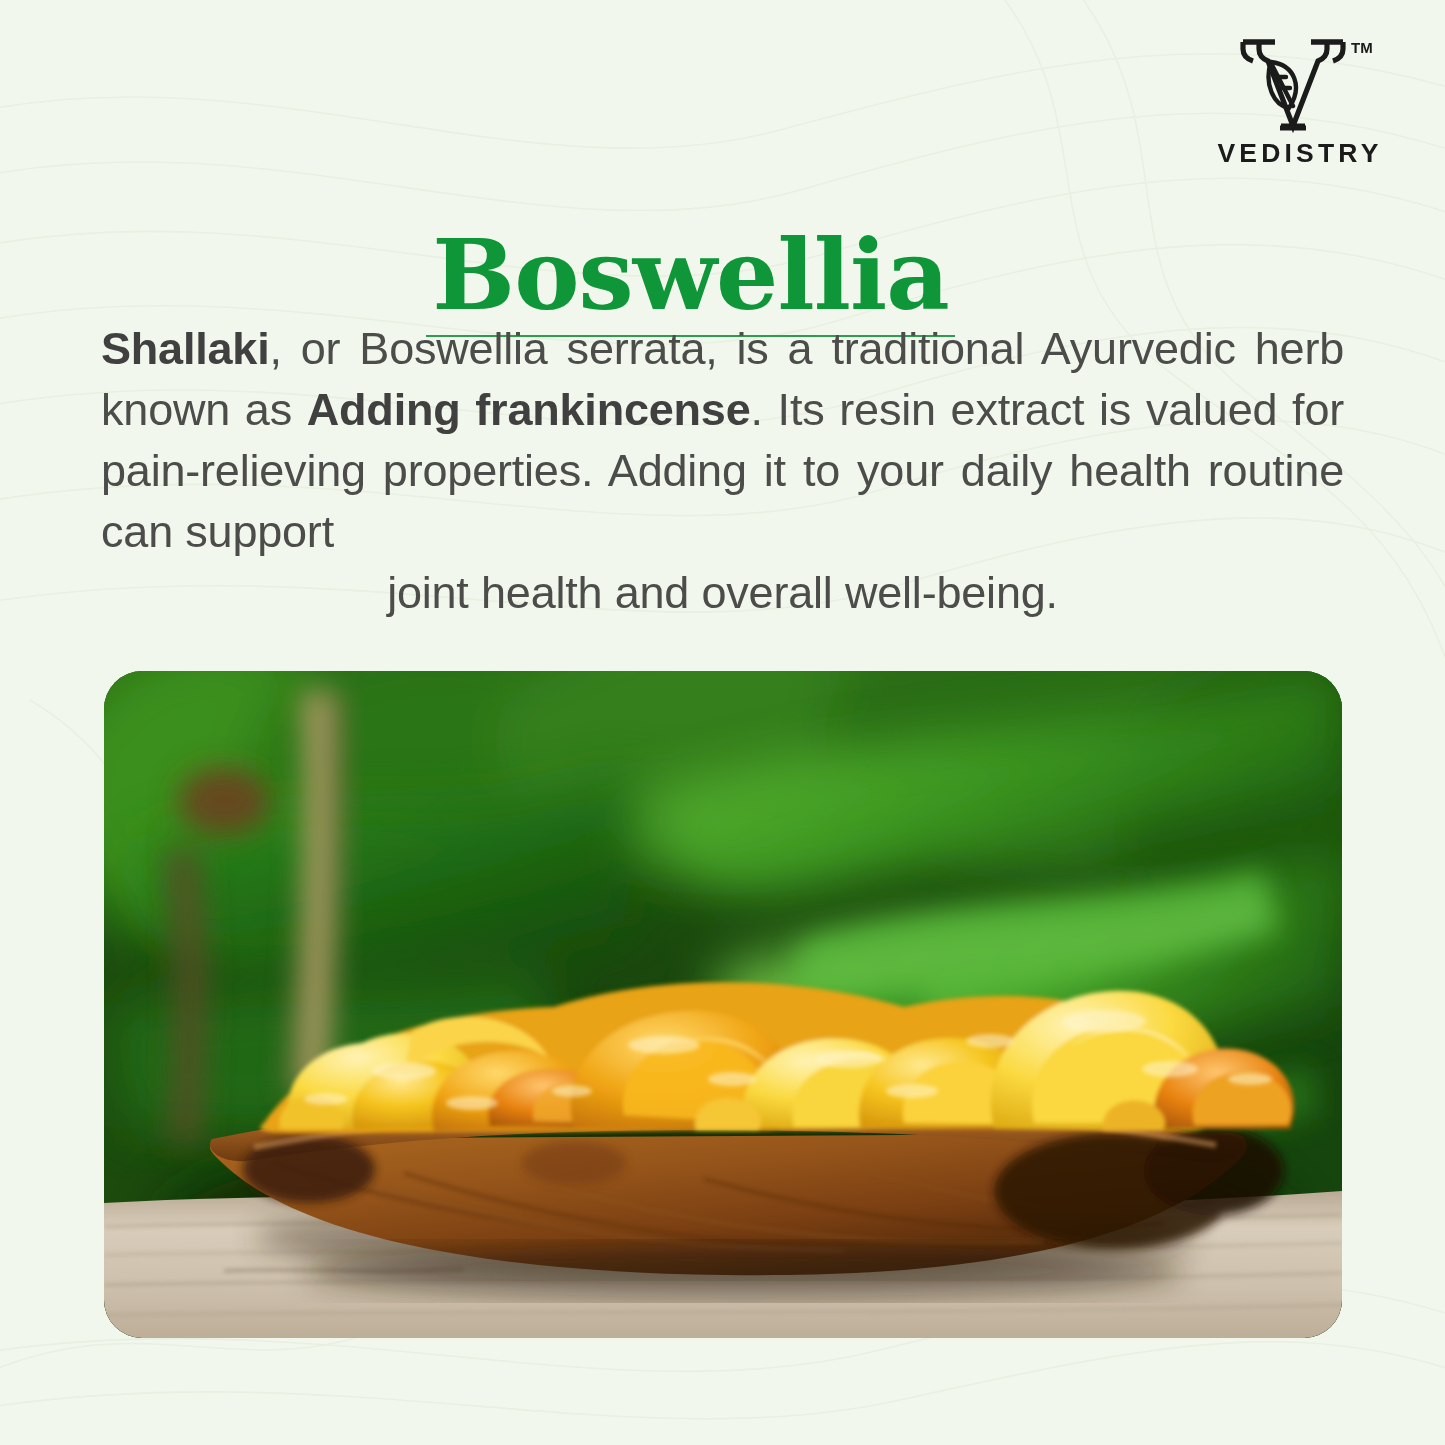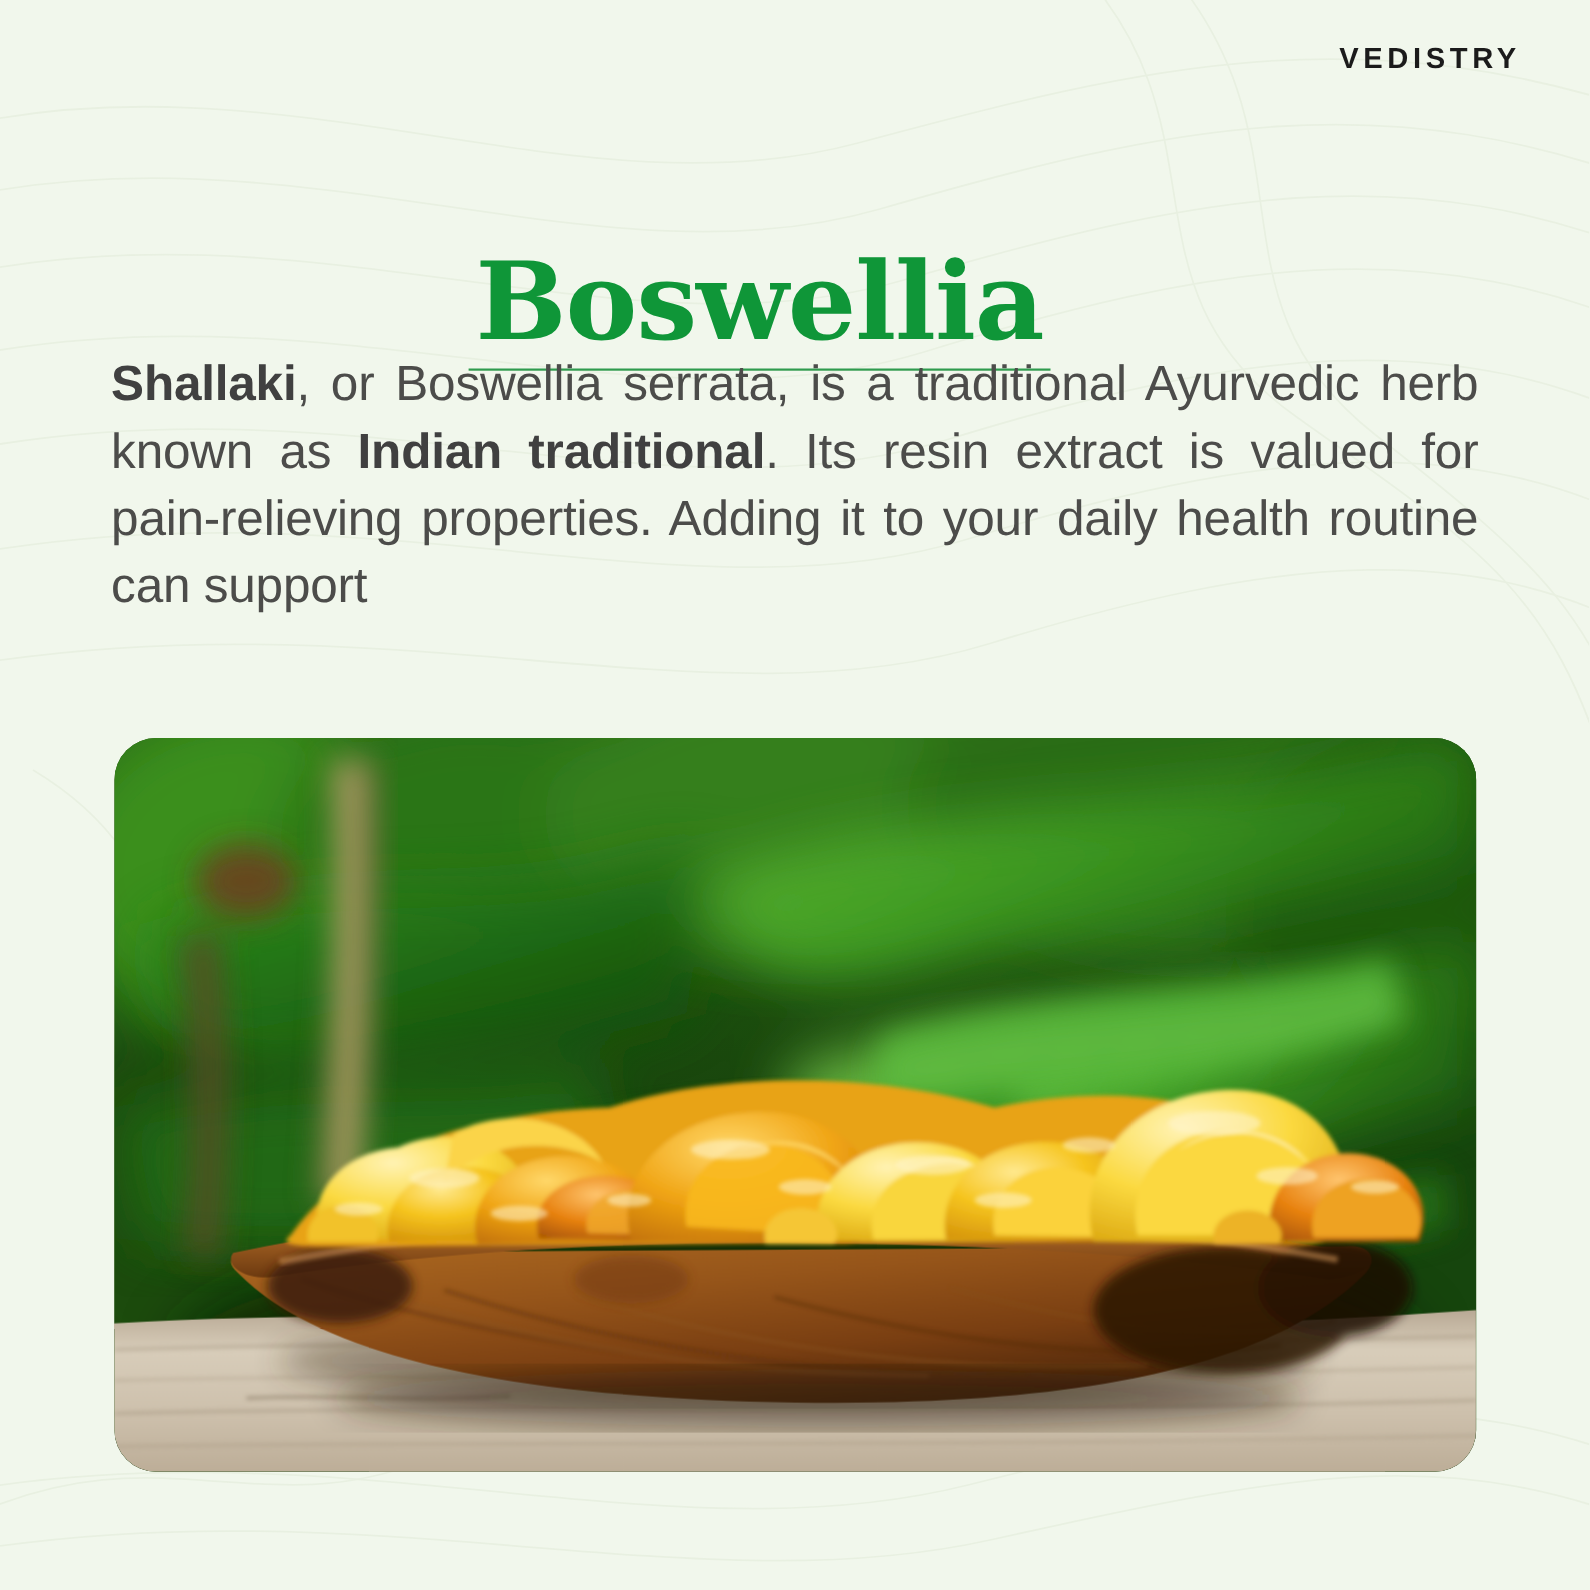--- a/index.html
+++ b/index.html
@@ -129,29 +129,56 @@
       <path d="M-60 1360 C 300 1290, 600 1420, 880 1350 S 1300 1250, 1520 1340"></path>
       <path d="M-60 1415 C 320 1345, 620 1462, 900 1400 S 1320 1310, 1520 1395"></path>
       <path d="M980 -30 C 1120 120, 1010 260, 1180 380 S 1410 540, 1460 700"></path>
       <path d="M1060 -30 C 1200 130, 1090 270, 1250 395 S 1450 560, 1500 720"></path>
       <path d="M30 700 C 180 790, 120 900, 260 1000 S 470 1140, 520 1300"></path>
       <path d="M-30 1380 C 140 1300, 230 1385, 380 1330"></path>
     </g>
   </svg>
 
   <div class="logo-block">
+    <div class="logo-mark">
+      <svg viewBox="0 0 150 118" width="150" height="118" aria-hidden="true">
+
+        <g fill="none" stroke="#1b1b1b" stroke-width="5.2" stroke-linejoin="miter">
+          <path d="M20 17 L52 17 M36 17 L36 24 C36 30 40 34 45 36 L70 101
+                   L95 36 C100 34 104 30 104 24 L104 17 M88 17 L120 17
+                   M120 17 L120 24 C120 30 116 34 110 36
+                   M20 17 L20 24 C20 30 24 34 30 36
+                   M58 101 L82 101 M70 95 L70 101"></path>
+        </g>
+
+        <g fill="none" stroke="#1b1b1b" stroke-width="5" stroke-linecap="butt">
+          <line x1="20" y1="17" x2="52" y2="17"></line>
+          <line x1="88" y1="17" x2="120" y2="17"></line>
+          <line x1="57" y1="103" x2="83" y2="103"></line>
+        </g>
+
+        <g fill="none" stroke="#1b1b1b" stroke-width="4.4" stroke-linecap="round">
+          <path d="M48 37 C72 40, 80 62, 66 83 C50 80, 41 58, 48 37 Z"></path>
+          <path d="M49 40 L70 81"></path>
+          <path d="M52 52 L63 52 M56 63 L67 63"></path>
+        </g>
+
+        <text x="128" y="28" font-family="Liberation Sans, sans-serif" font-size="15" font-weight="600" fill="#1b1b1b">TM</text>
+      </svg>
+    </div>
     <div class="logo-word">VEDISTRY</div>
   </div>
 
   <div class="title-wrap">
     <h1 class="title">Boswellia</h1>
   </div>
 
   <div class="body-copy">
-    <b>Shallaki</b><span>, or Boswellia serrata, is a traditional Ayurvedic herb known as </span><b>Indian traditional</b><span>. Its resin extract is valued for pain-relieving properties. Adding it to your daily health routine can  support</span>
+    <b>Shallaki</b><span>, or Boswellia serrata, is a traditional Ayurvedic herb known as </span><b>Adding frankincense</b><span>. Its resin extract is valued for pain-relieving properties. Adding it to your daily health routine can  support</span>
+    <span class="last-line">joint health and overall well-being.</span>
   </div>
 
   <div class="photo">
     <svg viewBox="0 0 1238 667" preserveAspectRatio="xMidYMid slice" aria-hidden="true">
       <defs>
         <filter id="blurBig">
             <feGaussianBlur stdDeviation="26"></feGaussianBlur>
           </filter>
         <filter id="blurMed">
             <feGaussianBlur stdDeviation="14"></feGaussianBlur>

